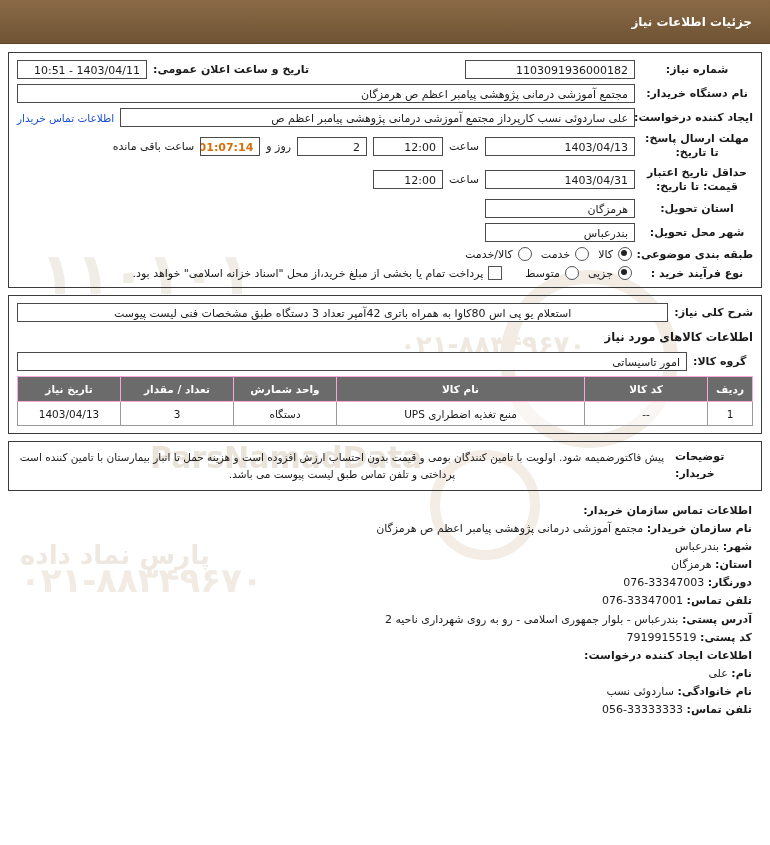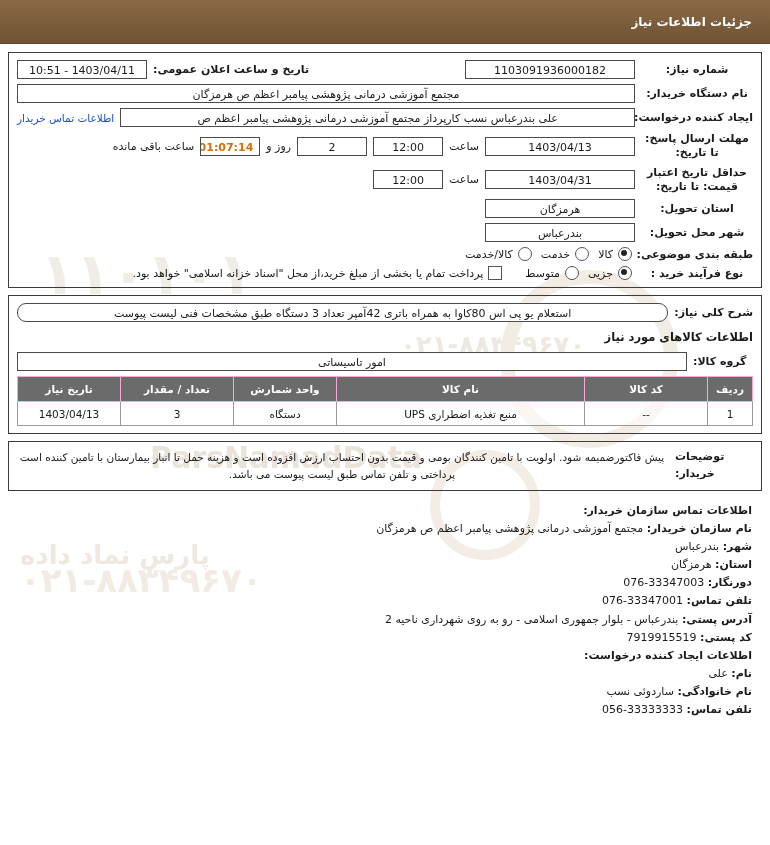--- a/index.html
+++ b/index.html
@@ -112,25 +112,25 @@
     flex: 0 0 auto;
   }
   .fld {
     border: 1px solid #4a4a4a;
     background: #fff;
     height: 19px;
     line-height: 19px;
     padding: 0 6px;
     font-size: 11px;
     box-sizing: border-box;
-    text-align: center;
+    text-align: right;
     overflow: hidden;
     white-space: nowrap;
   }
-  .fld.left { text-align: right; border-radius: 9px; }
+  .fld.left { text-align: right; }
   .fld.fill { flex: 1 1 auto; }
   .link {
     color: #1a4fd6;
     text-decoration: none;
     font-size: 10.5px;
     white-space: nowrap;
   }
   .orange { color: #d4700a; font-weight: bold; }
   .small-lbl { font-size: 11px; white-space: nowrap; }
   
@@ -259,21 +259,21 @@
         <span class="fld" style="width:130px">1403/04/11 - 10:51</span>
       </div>
 
       <div class="row">
         <span class="lbl lbl-w">نام دستگاه خریدار:</span>
         <span class="fld fill">مجتمع آموزشی درمانی پژوهشی پیامبر اعظم ص  هرمزگان</span>
       </div>
 
       <div class="row">
         <span class="lbl lbl-w">ایجاد کننده درخواست:</span>
-        <span class="fld fill">علی بندرعباس نسب کارپرداز مجتمع آموزشی درمانی پژوهشی پیامبر اعظم ص</span>
+        <span class="fld fill">علی ساردوئی نسب کارپرداز مجتمع آموزشی درمانی پژوهشی پیامبر اعظم ص</span>
         <a class="link" href="#">اطلاعات تماس خریدار</a>
       </div>
 
       <div class="row">
         <span class="lbl lbl-w" style="white-space:normal;line-height:1.3">مهلت ارسال پاسخ: تا تاریخ:</span>
         <span class="fld" style="width:150px">1403/04/13</span>
         <span class="small-lbl">ساعت</span>
         <span class="fld" style="width:70px">12:00</span>
         <span class="fld" style="width:70px">2</span>
         <span class="small-lbl">روز و</span>

